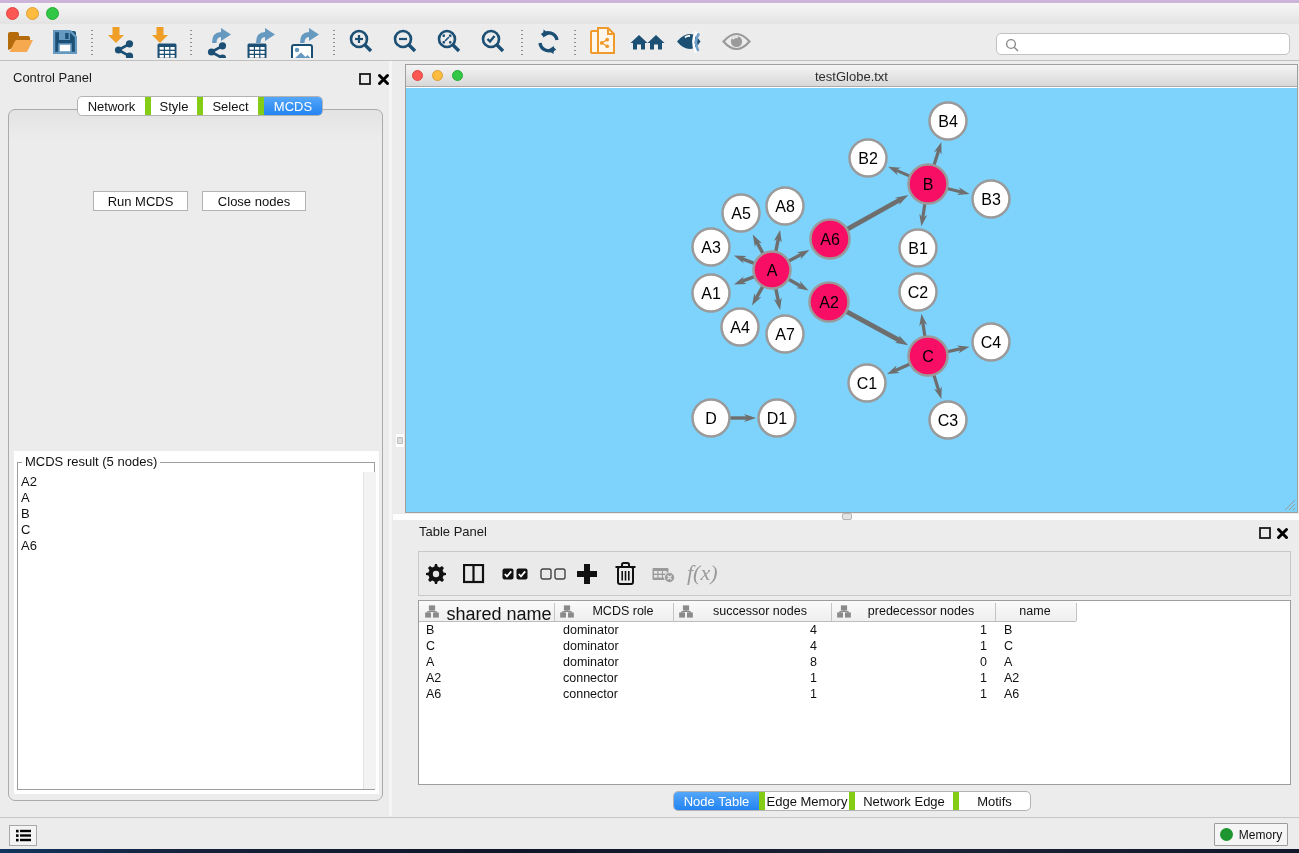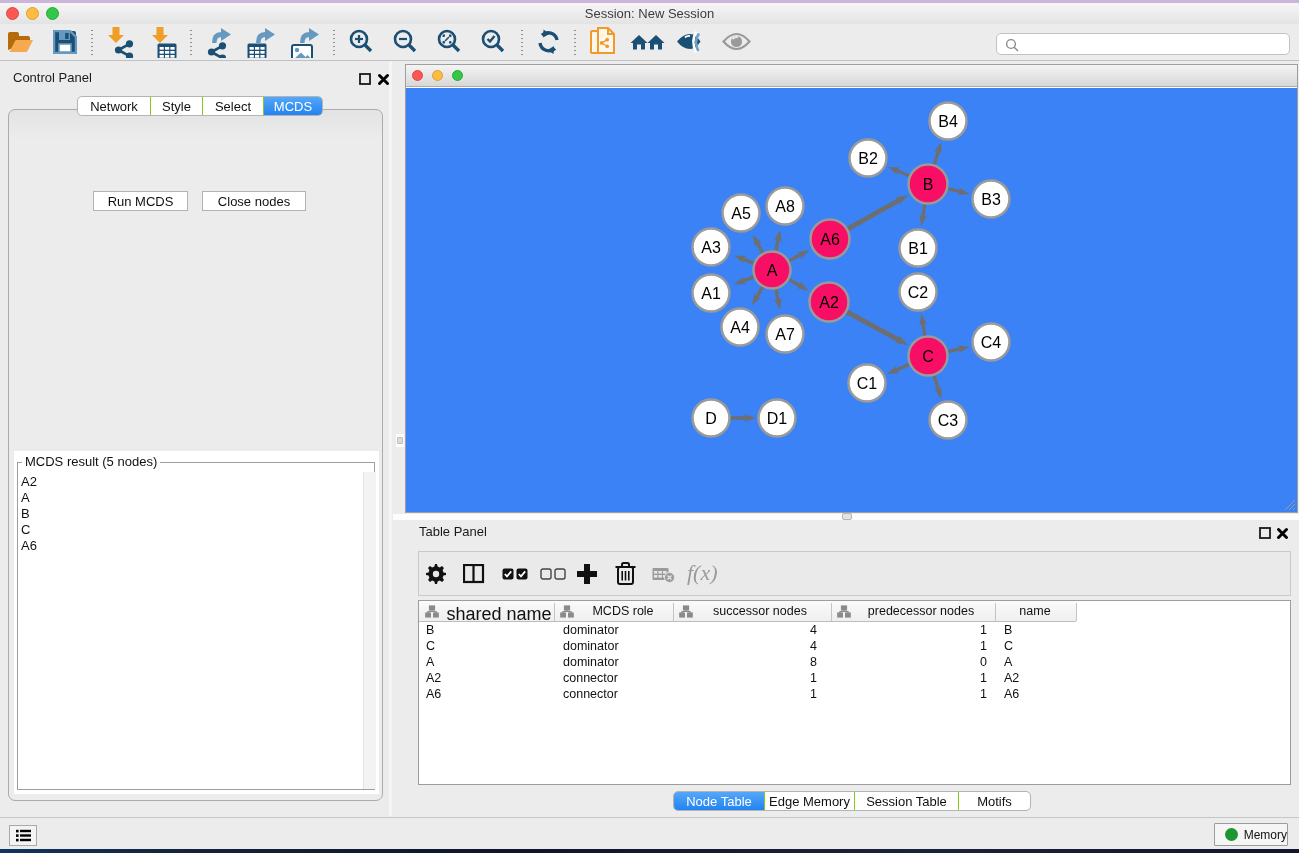--- a/index.html
+++ b/index.html
@@ -1,33 +1,32 @@
 <!DOCTYPE html>
 <html><head><meta charset="utf-8"><style>
 *{margin:0;padding:0;box-sizing:border-box}
 html,body{width:1299px;height:853px;overflow:hidden}
 body{font-family:"Liberation Sans",sans-serif;background:#ececec;position:relative;color:#111}
 .abs{position:absolute}
 .tl{position:absolute;border-radius:50%}
 svg{display:block}
 .seg{position:absolute;display:flex;border:1px solid #b3b3b3;border-radius:5px;background:#fff;overflow:hidden}
-.seg div{font-size:13px;color:#111;display:flex;align-items:center;justify-content:center;border-right:1px solid #84cc16}
+.seg div{font-size:13px;color:#111;display:flex;align-items:center;justify-content:center;border-right:6px solid #84cc16}
 .seg div:last-child{border-right:none}
 .seg div.on{background:linear-gradient(#55a7f8,#2283f2);color:#fff}
 .btn{position:absolute;background:#fff;border:1px solid #b3b3b3;border-radius:0;font-size:13px;display:flex;align-items:center;justify-content:center}
 </style></head>
 <body>
 
 <div class="abs" style="left:0;top:0;width:1299px;height:3px;background:#cdb4d9"></div>
 
 <div class="abs" style="left:0;top:3px;width:1299px;height:21px;background:linear-gradient(#f6f6f6,#e3e3e3)">
   <div class="tl" style="left:6px;top:4px;width:13px;height:13px;background:#fc5753;border:1px solid #df4744"></div>
   <div class="tl" style="left:26px;top:4px;width:13px;height:13px;background:#fdbc40;border:1px solid #de9f34"></div>
   <div class="tl" style="left:46px;top:4px;width:13px;height:13px;background:#33c748;border:1px solid #27aa35"></div>
-  <div class="abs" style="left:0;width:1299px;top:3px;text-align:center;font-size:13px;color:#3c3c3c">Session: New Session</div>
 </div>
 
 <div class="abs" style="left:0;top:24px;width:1299px;height:37px;background:#ececec;border-bottom:1px solid #c0c0c0">
 <svg class="abs" style="left:7px;top:6px" width="27" height="24">
       <path d="M1 20 L1 4 Q1 2 3 2 L10 2 Q12 2 12 4 L12 6 L21 6 Q23 6 23 8 L23 11 Z" fill="#b36b0c"></path>
       <path d="M2.5 22 L8 11 Q8.6 10 10 10 L26 10 L20.5 21 Q20 22 18.6 22 Z" fill="#f6a94e"></path>
     </svg>
 <svg class="abs" style="left:53px;top:6px" width="24" height="24">
       <rect x="1" y="1" width="22" height="22" rx="2" fill="#1c4f74"></rect>
       <path d="M1 1 h16 l6 6 v16 h-22 z" fill="none" stroke="#6699c0" stroke-width="2.4"></path>
@@ -208,22 +207,23 @@
   </div>
 </div>
 
 <div class="abs" style="left:393px;top:61px;width:906px;height:755px;background:#ececec">
 
   <div class="abs" style="left:12px;top:3px;width:893px;height:449px;border:1px solid #9f9f9f;background:#fff">
     <div class="abs" style="left:0;top:0;width:891px;height:22px;background:linear-gradient(#f4f4f4,#d8d8d8);border-bottom:1px solid #ababab">
       <div class="tl" style="left:6px;top:5px;width:11px;height:11px;background:#fc5753;border:1px solid #df4744"></div>
       <div class="tl" style="left:26px;top:5px;width:11px;height:11px;background:#fdbc40;border:1px solid #de9f34"></div>
       <div class="tl" style="left:46px;top:5px;width:11px;height:11px;background:#33c748;border:1px solid #27aa35"></div>
+      <div class="abs" style="left:0;width:891px;top:4px;text-align:center;font-size:13px;color:#2d2d2d">testGlobe.txt</div>
     </div>
-    <div class="abs" style="left:0;top:23px;width:891px;height:424px;background:#3b82f6;overflow:hidden">
+    <div class="abs" style="left:0;top:23px;width:891px;height:424px;background:#7dd3fc;overflow:hidden">
 <svg width="893" height="424" style="position:absolute;left:0;top:0">
           <line x1="349.6" y1="188.2" x2="335.8" y2="193.4" stroke="#6e6e6e" stroke-width="3.4"></line>
           <polygon points="327.9,196.4 337.7,188.4 335.8,193.4 340.6,195.9" fill="#6e6e6e"></polygon>
           <line x1="349.6" y1="175.8" x2="335.8" y2="170.6" stroke="#6e6e6e" stroke-width="3.4"></line>
           <polygon points="327.9,167.6 340.6,168.1 335.8,170.6 337.7,175.6" fill="#6e6e6e"></polygon>
           <line x1="357.4" y1="197.3" x2="350.1" y2="210.3" stroke="#6e6e6e" stroke-width="3.4"></line>
           <polygon points="346.0,217.6 348.4,205.2 350.1,210.3 355.4,209.1" fill="#6e6e6e"></polygon>
           <line x1="357.6" y1="166.6" x2="350.7" y2="153.9" stroke="#6e6e6e" stroke-width="3.4"></line>
           <polygon points="346.7,146.5 356.0,155.2 350.7,153.9 348.9,159.0" fill="#6e6e6e"></polygon>
           <line x1="369.5" y1="199.1" x2="372.5" y2="213.8" stroke="#6e6e6e" stroke-width="3.4"></line>
@@ -437,21 +437,21 @@
 <div class="abs" style="left:585px;top:70px;font-size:12.5px">A2</div>
 <div class="abs" style="left:7px;top:86px;font-size:12.5px">A6</div>
 <div class="abs" style="left:144px;top:86px;font-size:12.5px">connector</div>
 <div class="abs" style="left:250px;top:86px;width:148px;text-align:right;font-size:12.5px">1</div>
 <div class="abs" style="left:420px;top:86px;width:148px;text-align:right;font-size:12.5px">1</div>
 <div class="abs" style="left:585px;top:86px;font-size:12.5px">A6</div>
   </div>
   <div class="seg" style="left:280px;top:730px;height:20px">
     <div class="on" style="width:91px">Node Table</div>
       <div style="width:90px">Edge Memory</div>
-      <div style="width:104px">Session Table</div>
+      <div style="width:104px">Network Edge</div>
       <div style="width:71px">Motifs</div>
   </div>
 </div>
 <div class="abs" style="left:396px;top:434px;width:8px;height:13px;background:#fdfdfd"></div>
 <div class="abs" style="left:397px;top:437px;width:6px;height:7px;background:#dcdcdc;border:1px solid #bdbdbd;border-radius:1px"></div>
 
 <div class="abs" style="left:0;top:817px;width:1299px;height:32px;background:#ececec;border-top:1px solid #c6c6c6">
   <div class="abs" style="left:9px;top:7px;width:28px;height:21px;background:#f4f4f4;border:1px solid #a9a9a9">
     <svg width="26" height="19">
         <g stroke="#000" stroke-width="2.4">
@@ -459,15 +459,15 @@
           <line x1="10" y1="9.5" x2="21" y2="9.5"></line>
           <line x1="10" y1="14" x2="21" y2="14"></line>
         </g>
         <g fill="#000">
           <rect x="6" y="3.8" width="2.6" height="2.6"></rect>
           <rect x="6" y="8.3" width="2.6" height="2.6"></rect>
           <rect x="6" y="12.8" width="2.6" height="2.6"></rect>
         </g>
       </svg>
   </div>
-  <div class="abs" style="left:1214px;top:5px;width:74px;height:23px;background:#f5f5f5;border:1px solid #9c9c9c;border-radius:1px;font-size:12px;display:flex;align-items:center;justify-content:flex-end;gap:6px"><span style="width:13px;height:13px;border-radius:50%;background:#1e9630;display:inline-block"></span>Memory</div>
+  <div class="abs" style="left:1214px;top:5px;width:74px;height:23px;background:#f5f5f5;border:1px solid #9c9c9c;border-radius:1px;font-size:12px;display:flex;align-items:center;justify-content:center;gap:6px"><span style="width:13px;height:13px;border-radius:50%;background:#1e9630;display:inline-block"></span>Memory</div>
 </div>
 <div class="abs" style="left:0;top:849px;width:1299px;height:4px;background:linear-gradient(90deg,#10355e,#15213a 15%,#0e1526 40%,#1b2336 70%,#0f1728)"></div>
 
 </body></html>

